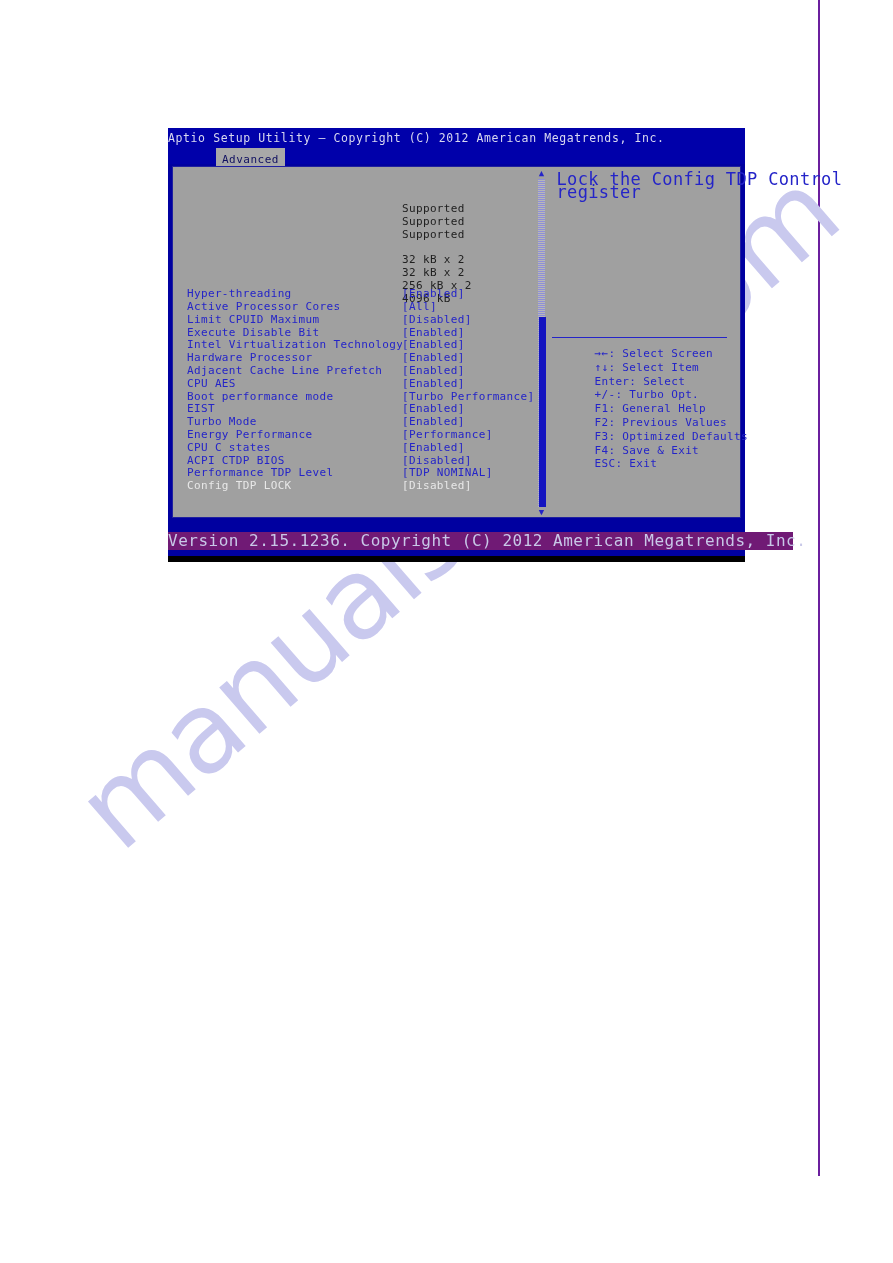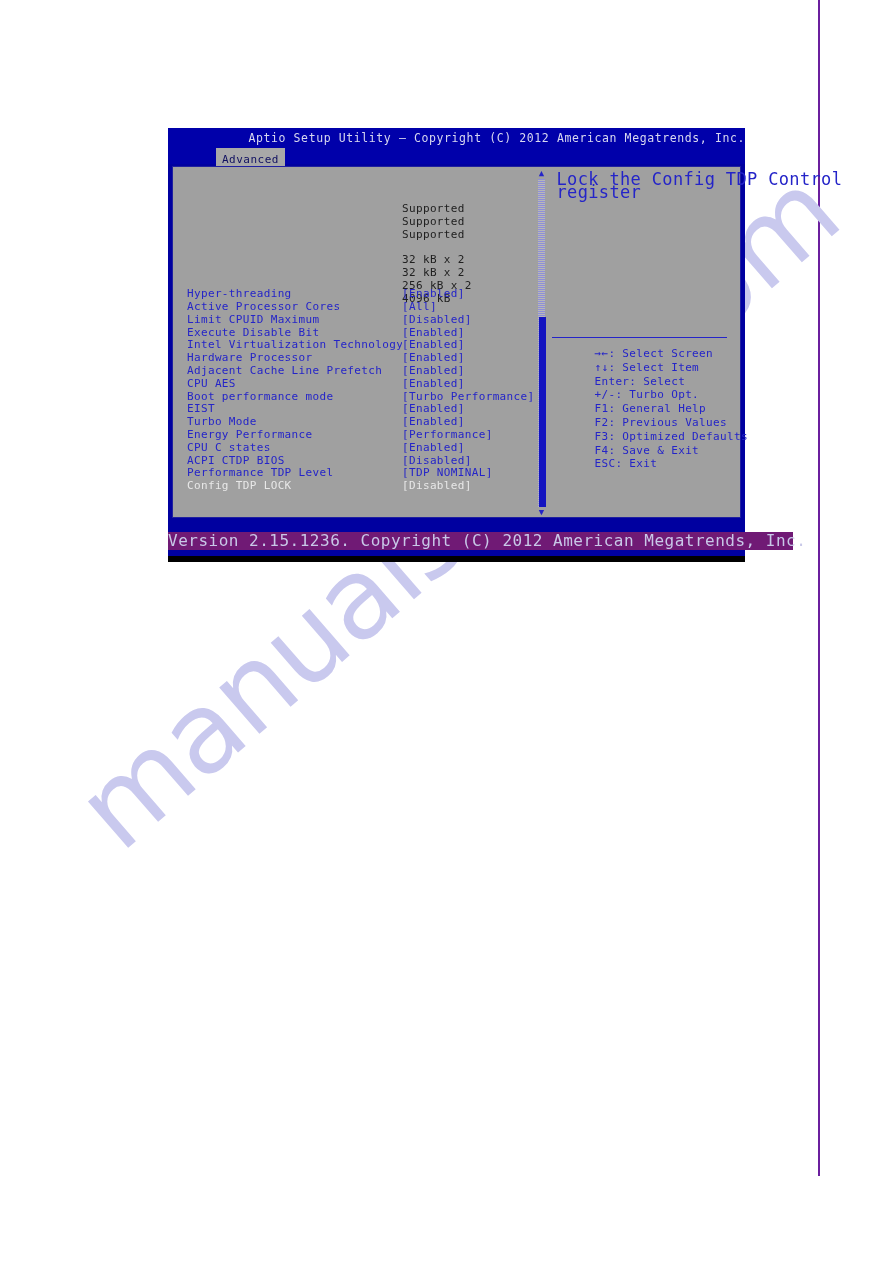--- a/index.html
+++ b/index.html
@@ -59,24 +59,23 @@
     box-sizing: border-box;
     border-bottom: 6px solid #000000;
   }
 
   .title-bar {
     height: 20px;
     background: #0000aa;
     color: #d8d8f0;
     font-size: 11.5px;
     line-height: 20px;
-    text-align: right;
+    text-align: left;
     letter-spacing: 0.6px;
     white-space: nowrap;
-    padding-left: 24px;
   }
 
   .menu-bar {
     height: 16px;
     background: #0000aa;
     position: relative;
   }
   .tab {
     position: absolute;
     left: 48px;

